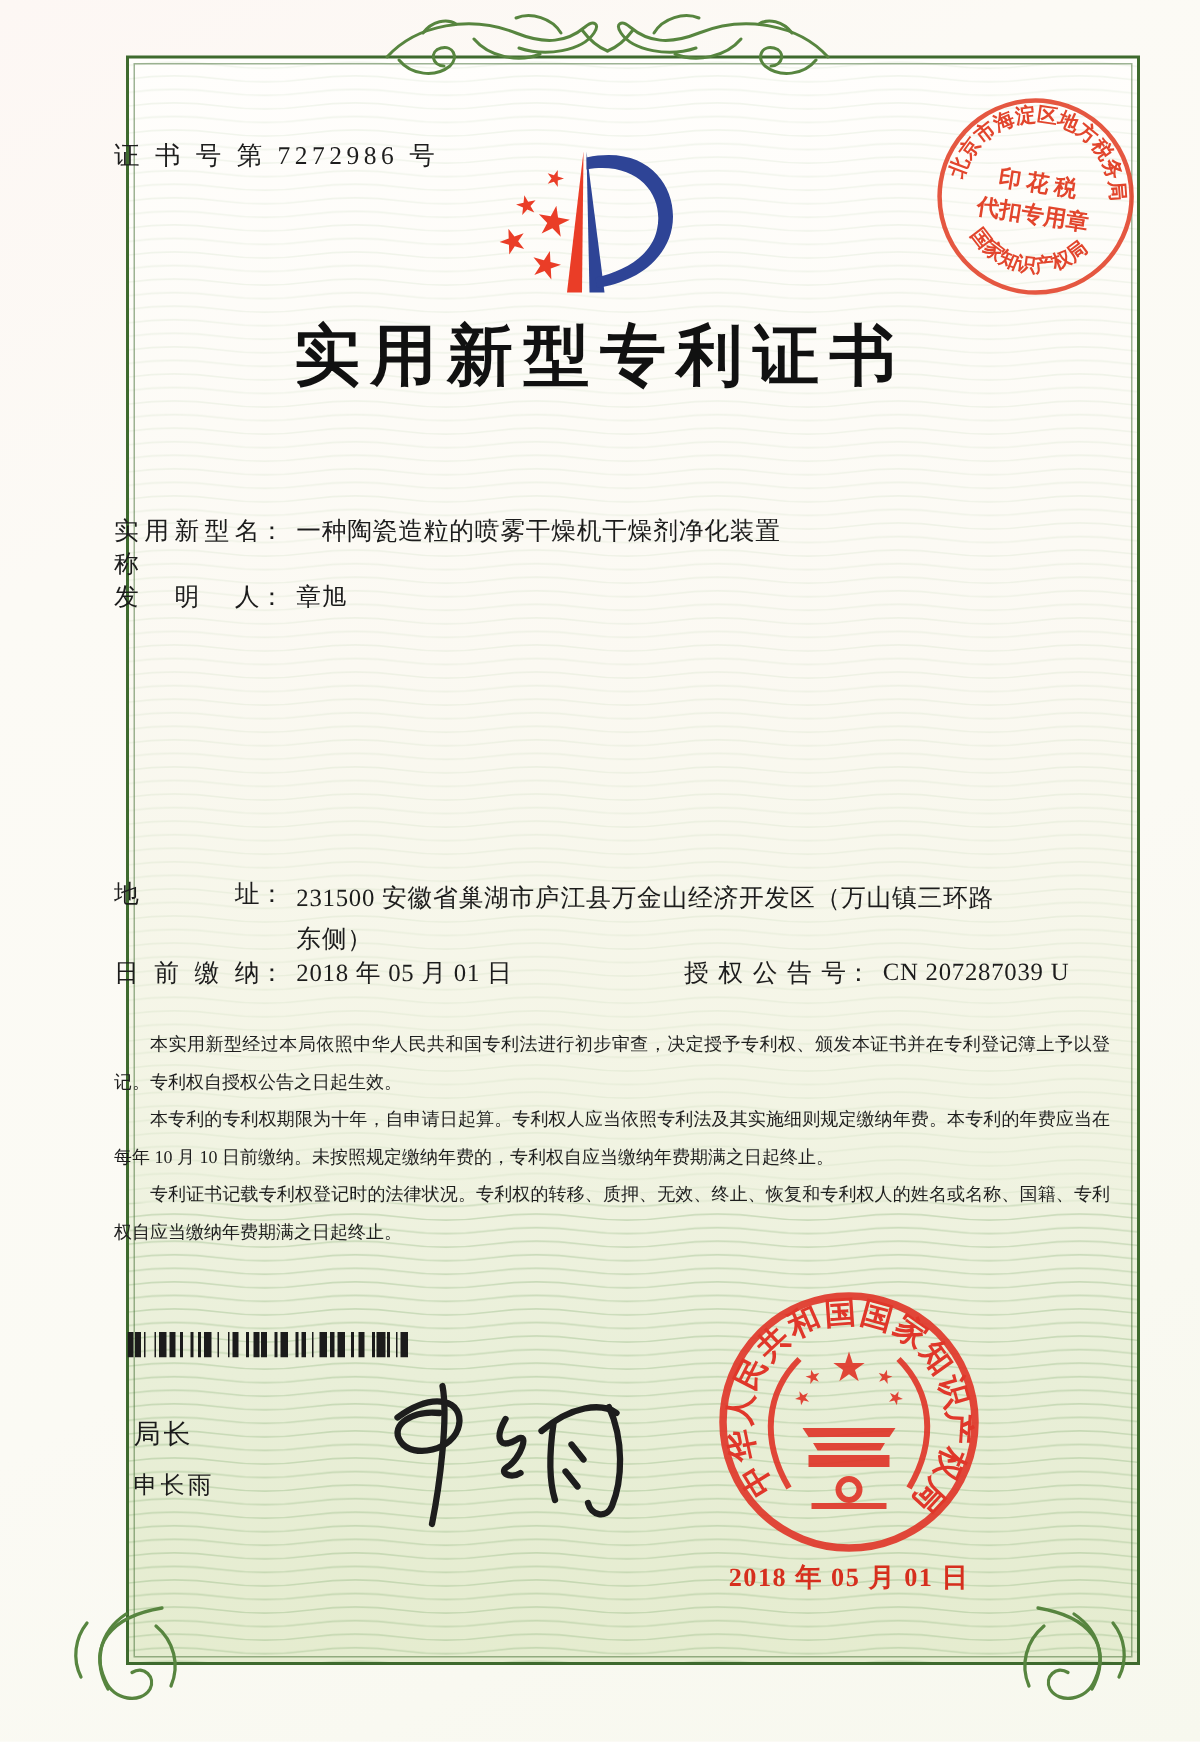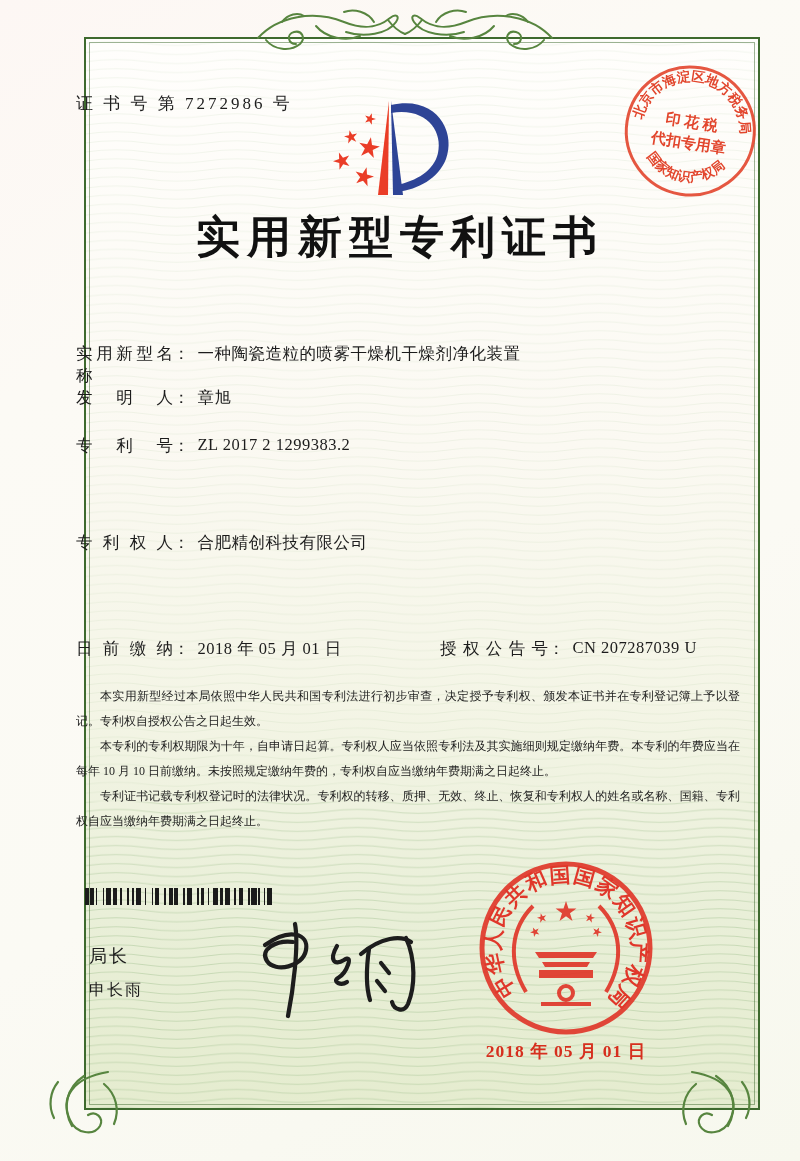--- a/index.html
+++ b/index.html
@@ -19,21 +19,21 @@
          font-size:44px;font-weight:bold;letter-spacing:7px;color:#111;}
   
   .row{position:absolute;left:76px;width:670px;font-size:16.5px;color:#1c1c1c;}
   .row .lab{display:inline-block;width:97px;text-align:justify;text-align-last:justify;vertical-align:top;}
   .row .col{display:inline-block;vertical-align:top;}
   .row .val{display:inline-block;vertical-align:top;margin-left:8px;letter-spacing:.5px;}
   .row-name{top:343px;} .row-inventor{top:387px;} .row-patno{top:435px;}
   .row-filing{top:484px;} .row-patentee{top:532px;} .row-address{top:585px;}
   .row-grant{top:638px;}
   .row-address .val{width:468px;line-height:27px;}
-  .grant-no-group{position:absolute;left:364px;top:0;}
+  .grant-no-group{position:absolute;left:380px;top:0;}
   .grant-no-group .lab{width:108px;}
   
   .body-text{position:absolute;left:76px;top:684px;width:664px;font-size:12px;
              line-height:25px;text-align:justify;color:#1e1e1e;}
   .body-text p{margin:0;text-indent:2em;}
   
   .barcode{position:absolute;left:85px;top:888px;width:216px;height:17px;
            font-size:0;white-space:nowrap;overflow:hidden;}
   
   .sig-title{position:absolute;left:89px;top:944px;font-size:18px;letter-spacing:2px;color:#1b1b1b;}
@@ -135,25 +135,22 @@
   </div>
 
   <div class="title">实用新型专利证书</div>
 
   <div class="row row-inventor">
     <span class="lab">发明人</span><span class="col">：</span><span class="val">章旭</span>
   </div>
   <div class="row row-name">
     <span class="lab">实用新型名称</span><span class="col">：</span><span class="val">一种陶瓷造粒的喷雾干燥机干燥剂净化装置</span>
   </div>
-  <div class="row row-patno">
-    <span class="lab">专利号</span><span class="col">：</span><span class="val">ZL 2017 2 1299383.2</span>
-  </div>
-  <div class="row row-patentee">
-    <span class="lab">专利权人</span><span class="col">：</span><span class="val">合肥精创科技有限公司</span>
+  <div class="row row-address">
+    <span class="lab">地址</span><span class="col">：</span><span class="val">231500 安徽省巢湖市庐江县万金山经济开发区（万山镇三环路东侧）</span>
   </div>
   <div class="row row-grant">
     <span class="lab">日前缴纳</span><span class="col">：</span><span class="val">2018 年 05 月 01 日</span>
     <span class="grant-no-group">
       <span class="lab">授权公告号</span><span class="col">：</span><span class="val">CN 207287039 U</span>
     </span>
   </div>
 
   <div class="body-text">
     <p>本实用新型经过本局依照中华人民共和国专利法进行初步审查，决定授予专利权、颁发本证书并在专利登记簿上予以登记。专利权自授权公告之日起生效。</p>

